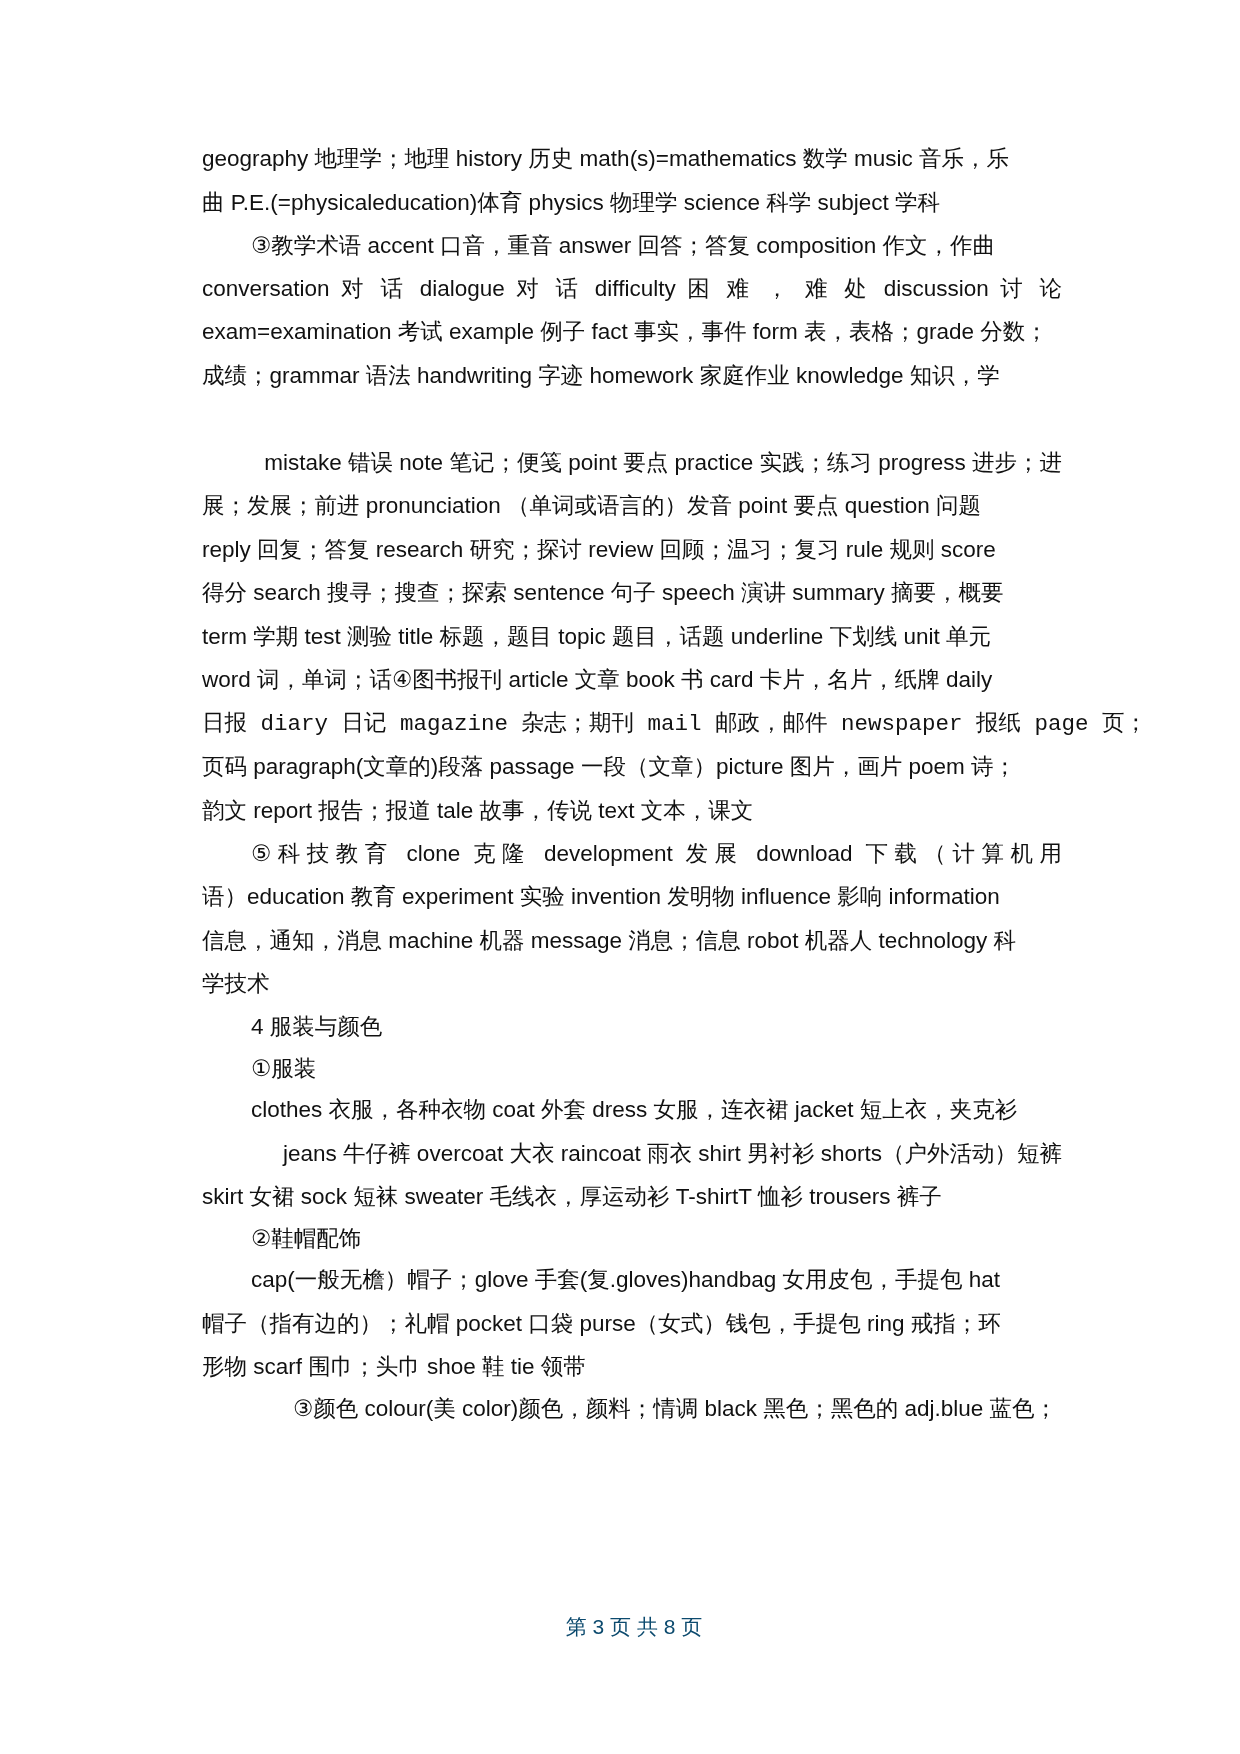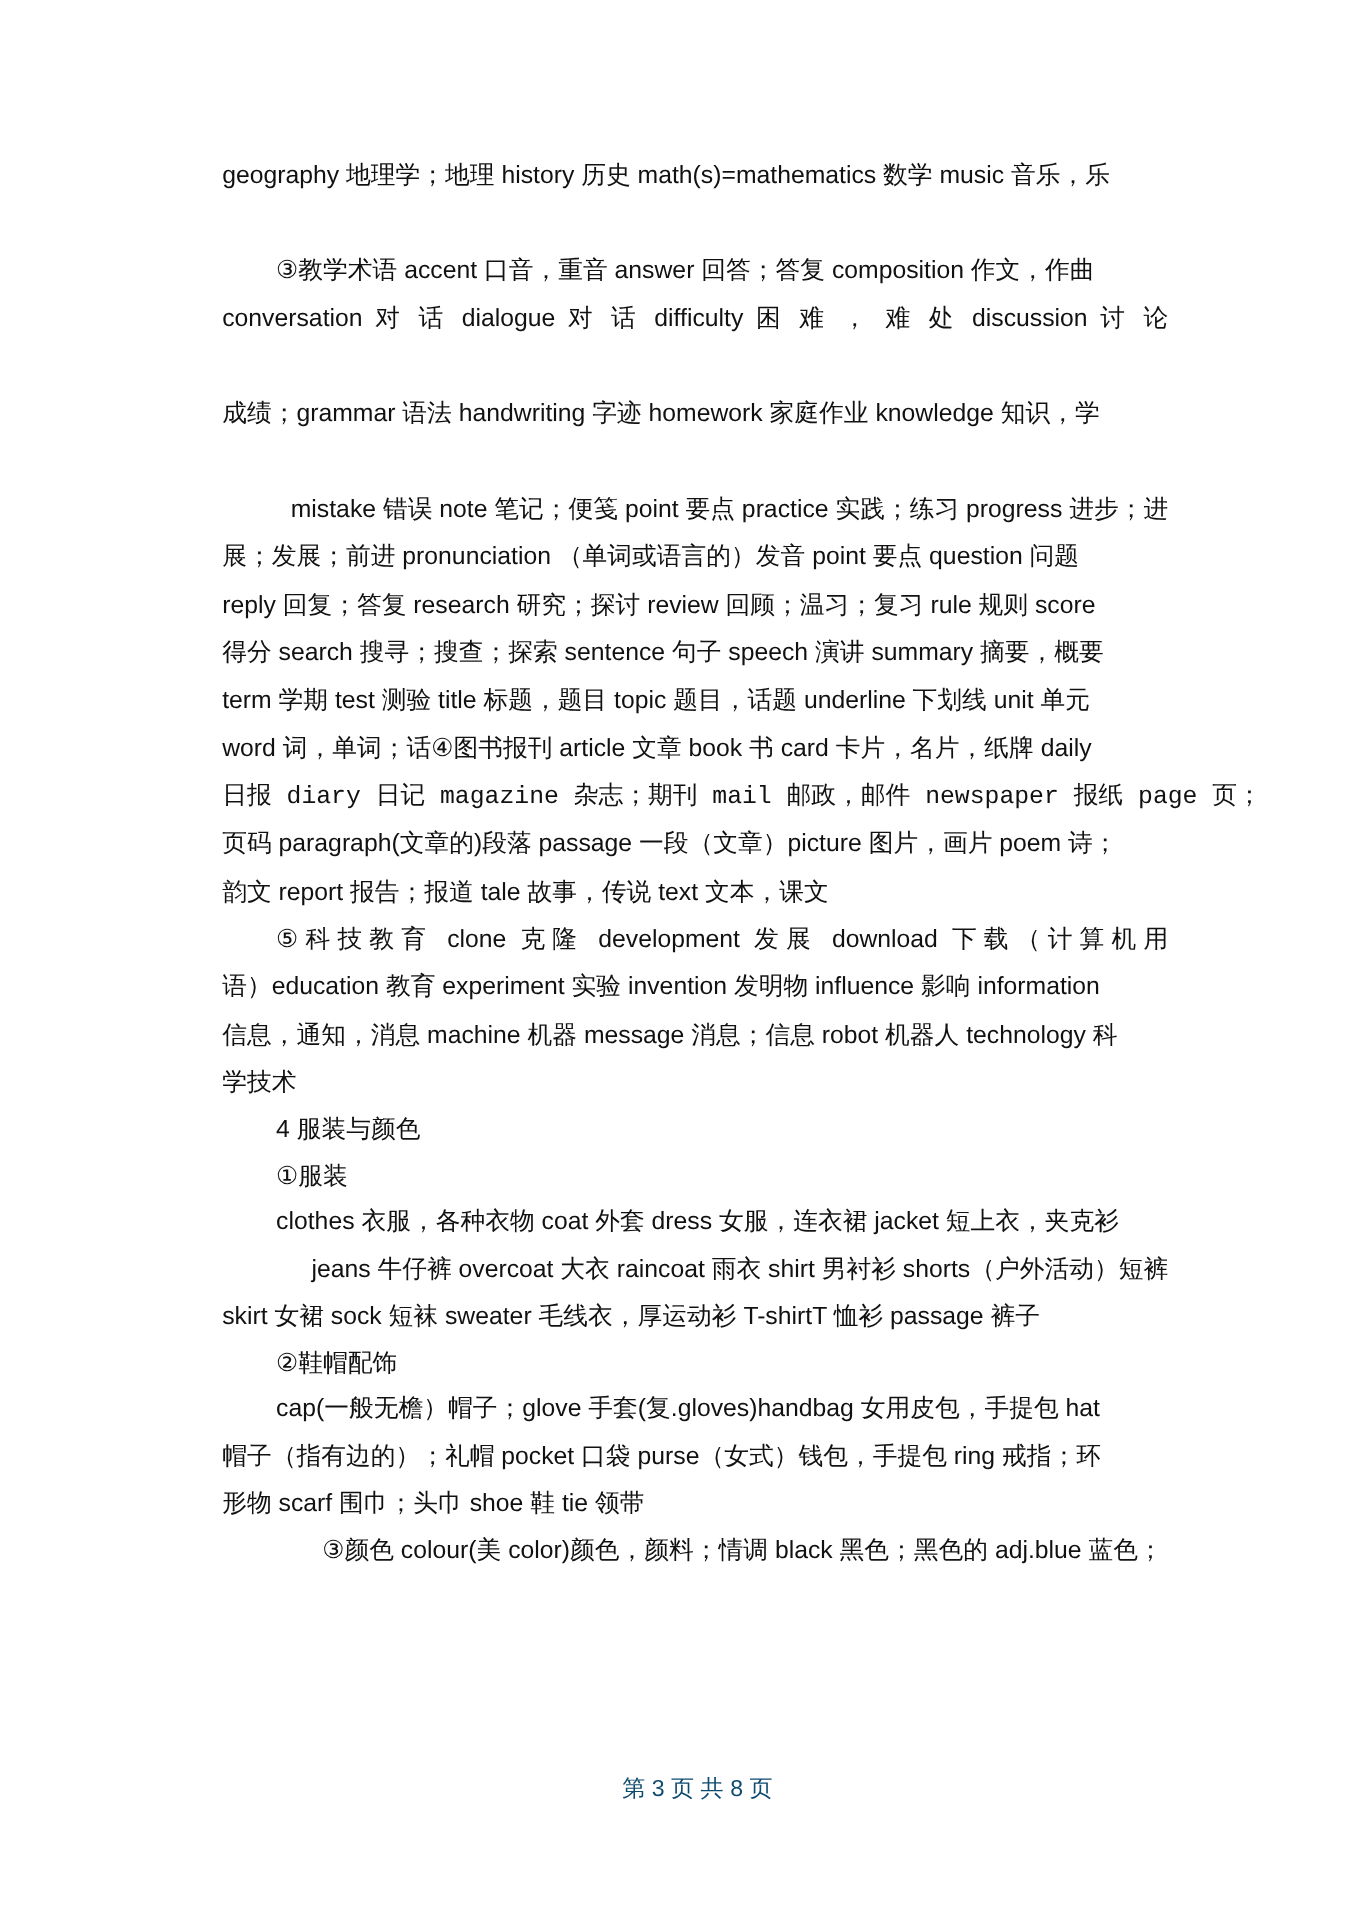--- a/index.html
+++ b/index.html
@@ -55,23 +55,25 @@
       line-height: 30px;
       color: #0c4a6e;
     }
   </style>
 </head>
 <body>
 
 <div class="page">
 
   <div class="line" style="top:142px;">geography 地理学；地理 history 历史 math(s)=mathematics 数学 music 音乐，乐</div>
+  <div class="line" style="top:186px;">曲 P.E.(=physicaleducation)体育 physics 物理学 science 科学 subject 学科</div>
 
   <div class="line indent" style="top:229px;">③教学术语 accent 口音，重音 answer 回答；答复 composition 作文，作曲</div>
   <div class="line justify" style="top:272px;">conversation 对 话 dialogue 对 话 difficulty 困 难 ， 难 处 discussion 讨 论</div>
+  <div class="line" style="top:315px;">exam=examination 考试 example 例子 fact 事实，事件 form 表，表格；grade 分数；</div>
   <div class="line" style="top:359px;">成绩；grammar 语法 handwriting 字迹 homework 家庭作业 knowledge 知识，学</div>
   <div class="line" style="top:446px;text-align:right;">mistake 错误 note 笔记；便笺 point 要点 practice 实践；练习 progress 进步；进</div>
   <div class="line" style="top:489px;">展；发展；前进 pronunciation （单词或语言的）发音 point 要点 question 问题</div>
   <div class="line" style="top:533px;">reply 回复；答复 research 研究；探讨 review 回顾；温习；复习 rule 规则 score</div>
   <div class="line" style="top:576px;">得分 search 搜寻；搜查；探索 sentence 句子 speech 演讲 summary 摘要，概要</div>
   <div class="line" style="top:620px;">term 学期 test 测验 title 标题，题目 topic 题目，话题 underline 下划线 unit 单元</div>
   <div class="line" style="top:663px;">word 词，单词；话④图书报刊 article 文章 book 书 card 卡片，名片，纸牌 daily</div>
   <div class="line" style="top:707px;font-family:Liberation Mono, monospace;">日报 diary 日记 magazine 杂志；期刊 mail 邮政，邮件 newspaper 报纸 page 页；</div>
   <div class="line" style="top:750px;">页码 paragraph(文章的)段落 passage 一段（文章）picture 图片，画片 poem 诗；</div>
   <div class="line" style="top:794px;">韵文 report 报告；报道 tale 故事，传说 text 文本，课文</div>
@@ -79,21 +81,21 @@
   <div class="line indent justify" style="top:837px;">⑤科技教育 clone 克隆 development 发展 download 下载（计算机用</div>
   <div class="line" style="top:880px;">语）education 教育 experiment 实验 invention 发明物 influence 影响 information</div>
   <div class="line" style="top:924px;">信息，通知，消息 machine 机器 message 消息；信息 robot 机器人 technology 科</div>
   <div class="line" style="top:967px;">学技术</div>
 
   <div class="line indent heading" style="top:1010px;">4 服装与颜色</div>
   <div class="line indent" style="top:1052px;">①服装</div>
 
   <div class="line indent" style="top:1093px;">clothes 衣服，各种衣物 coat 外套 dress 女服，连衣裙 jacket 短上衣，夹克衫</div>
   <div class="line" style="top:1137px;text-align:right;">jeans 牛仔裤 overcoat 大衣 raincoat 雨衣 shirt 男衬衫 shorts（户外活动）短裤</div>
-  <div class="line" style="top:1180px;">skirt 女裙 sock 短袜 sweater 毛线衣，厚运动衫 T-shirtT 恤衫 passage 裤子</div>
+  <div class="line" style="top:1180px;">skirt 女裙 sock 短袜 sweater 毛线衣，厚运动衫 T-shirtT 恤衫 trousers 裤子</div>
 
   <div class="line indent" style="top:1222px;">②鞋帽配饰</div>
   <div class="line indent" style="top:1263px;">cap(一般无檐）帽子；glove 手套(复.gloves)handbag 女用皮包，手提包 hat</div>
   <div class="line" style="top:1307px;">帽子（指有边的）；礼帽 pocket 口袋 purse（女式）钱包，手提包 ring 戒指；环</div>
   <div class="line" style="top:1350px;">形物 scarf 围巾；头巾 shoe 鞋 tie 领带</div>
 
   <div class="line indent" style="top:1392px;margin-left:42px;">③颜色 colour(美 color)颜色，颜料；情调 black 黑色；黑色的 adj.blue 蓝色；</div>
 
   <div class="footer">第 3 页 共 8 页</div>
 </div>

